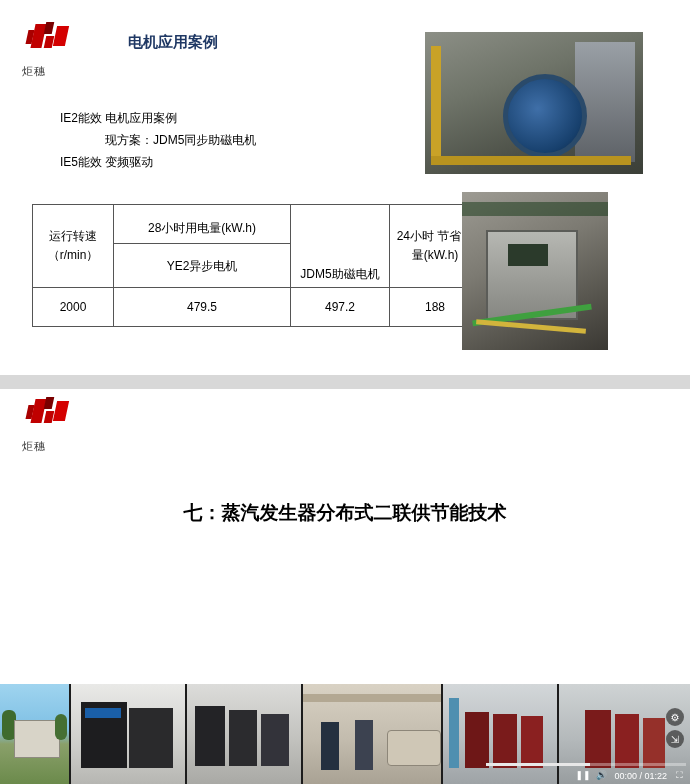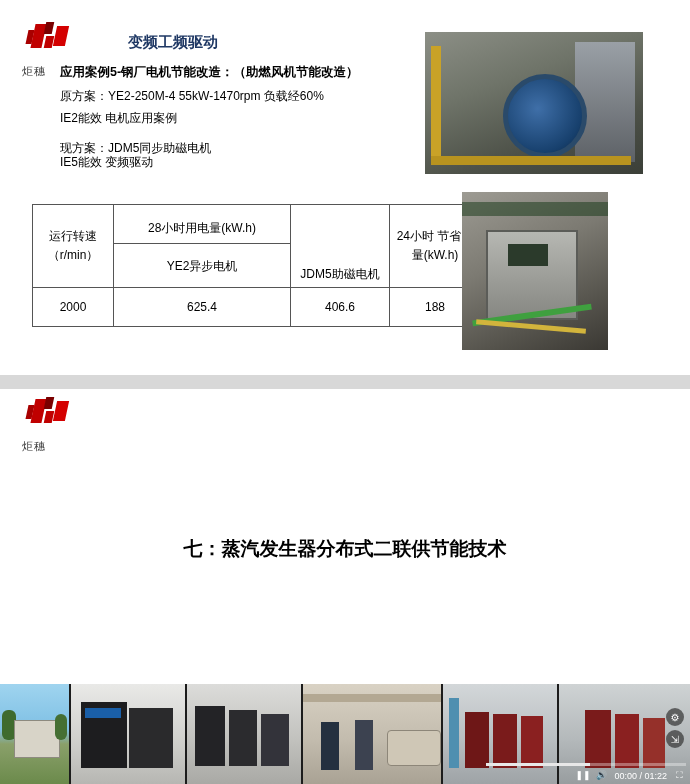--- a/index.html
+++ b/index.html
@@ -103,21 +103,21 @@
   }
   .s1-line {
     position: absolute;
     left: 60px;
     font-size: 12px;
     color: #000000;
     white-space: nowrap;
   }
   .s1-l1 { top: 88px; }
   .s1-l2 { top: 110px; }
-  .s1-l3 { top: 140px; }
+  .s1-l3 { top: 132px; margin-left: 45px; }
   .s1-l4 { top: 154px; }
 
   
   table.spec {
     position: absolute;
     left: 32px;
     top: 204px;
     border-collapse: collapse;
     font-size: 12px;
     color: #000;
@@ -293,24 +293,22 @@
       <div class="mark">
         <div class="b5"></div>
           <div class="b1"></div>
           <div class="b2"></div>
           <div class="b3"></div>
           <div class="b4"></div>
       </div>
       <div class="logo-text">炬穗</div>
     </div>
 
-    <div class="s1-title">变频工频驱动</div>
-    <div class="s1-sub">应用案例5-钢厂电机节能改造：（助燃风机节能改造）</div>
-
-    <div class="s1-line s1-l1">原方案：YE2-250M-4 55kW-1470rpm  负载经60%</div>
+    <div class="s1-title">电机应用案例</div>
+
     <div class="s1-line s1-l2">IE2能效  电机应用案例</div>
     <div class="s1-line s1-l3">现方案：JDM5同步助磁电机</div>
     <div class="s1-line s1-l4">IE5能效  变频驱动</div>
 
     <table class="spec">
       <tbody>
           <tr>
         <td class="hdr cellw1 two-line" rowspan="1">
           <span>运行转速</span>
           <span>（r/min）</span>
@@ -321,22 +319,22 @@
         </td>
         <td class="hdr cellw3" style="vertical-align:bottom; ">JDM5助磁电机</td>
         <td class="hdr cellw4 two-line">
           <span>24小时 节省电</span>
           <span>量(kW.h)</span>
         </td>
         <td class="hdr cellw5">节电率</td>
       </tr>
       <tr>
         <td class="row">2000</td>
-        <td class="row">625.4</td>
-        <td class="row">406.6</td>
+        <td class="row">479.5</td>
+        <td class="row">497.2</td>
         <td class="row">188</td>
         <td class="row">9.3%</td>
       </tr>
     </tbody>
       </table>
 
     <div class="photo ph1">
       <div class="frame-l"></div>
       <div class="duct"></div>
       <div class="fan"></div>
@@ -361,21 +359,21 @@
       <div class="mark">
         <div class="b5"></div>
           <div class="b1"></div>
           <div class="b2"></div>
           <div class="b3"></div>
           <div class="b4"></div>
       </div>
       <div class="logo-text">炬穗</div>
     </div>
 
-    <div class="s2-title" style="top:110px;margin-top:36px;">
+    <div class="s2-title" style="top:110px;">
       <div>七：蒸汽发生器分布式二联供节能技术</div>
     </div>
 
     <div class="filmstrip">
       <div class="fs-item fs-1">
         <div class="tree"></div>
           <div class="bldg"></div>
           <div class="tree2"></div>
       </div>
       <div class="fs-item fs-2">

